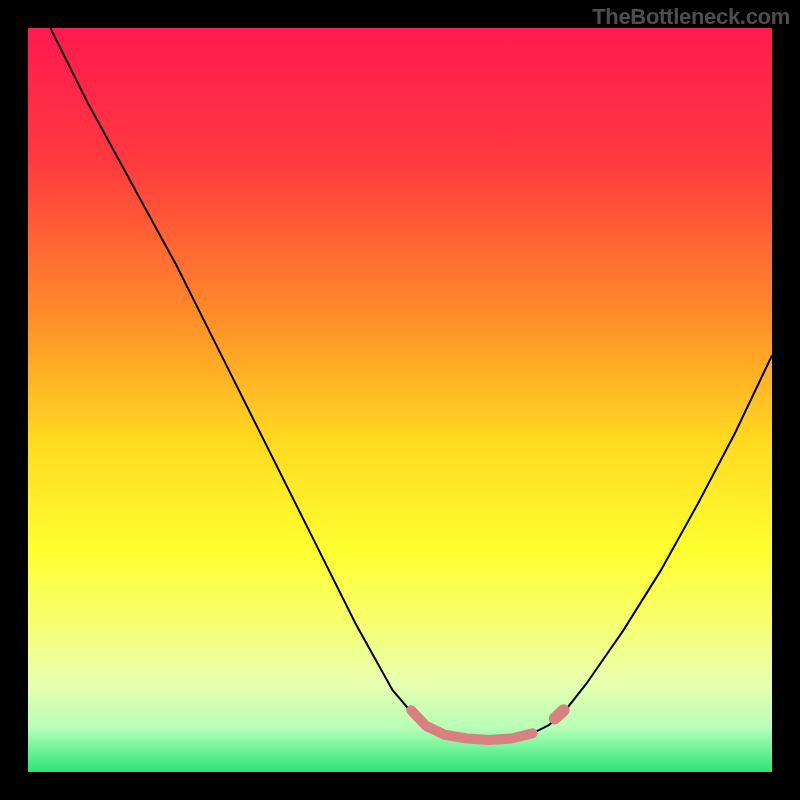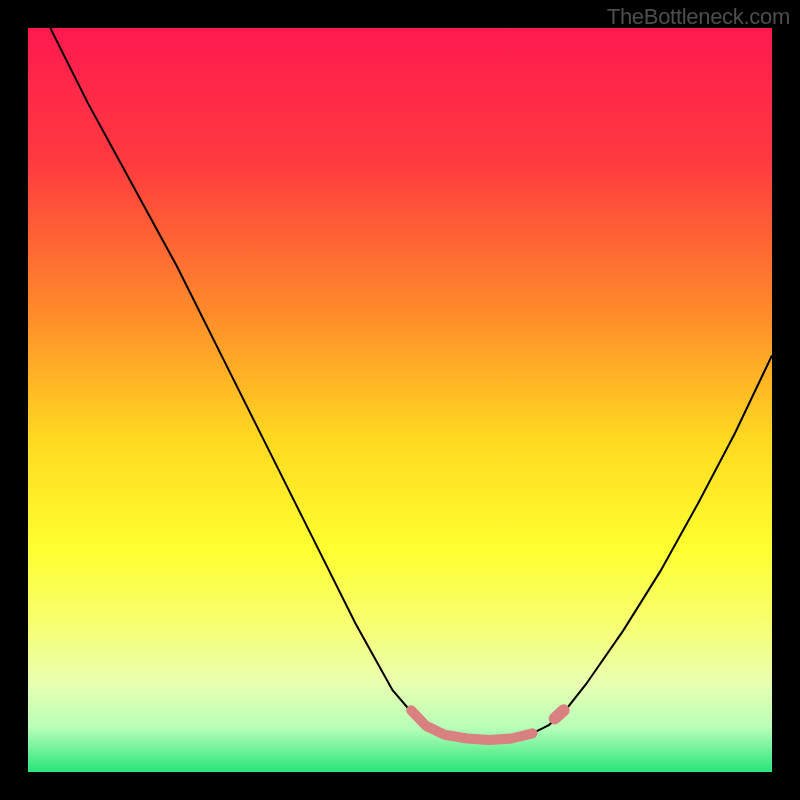--- a/index.html
+++ b/index.html
@@ -24,21 +24,21 @@
     width: 744px;
     height: 744px;
     overflow: hidden;
   }
   .attribution {
     position: absolute;
     top: 4px;
     right: 10px;
     color: #4e4e4e;
     font-size: 22px;
-    font-weight: 400;
+    font-weight: 700;
     letter-spacing: -0.3px;
   }
 </style>
 </head>
 <body>
 
 <div class="frame">
   <div class="attribution">TheBottleneck.com</div>
   <div class="plot">
     <svg id="chart-svg" width="744" height="744" viewBox="0 0 744 744" preserveAspectRatio="none">

